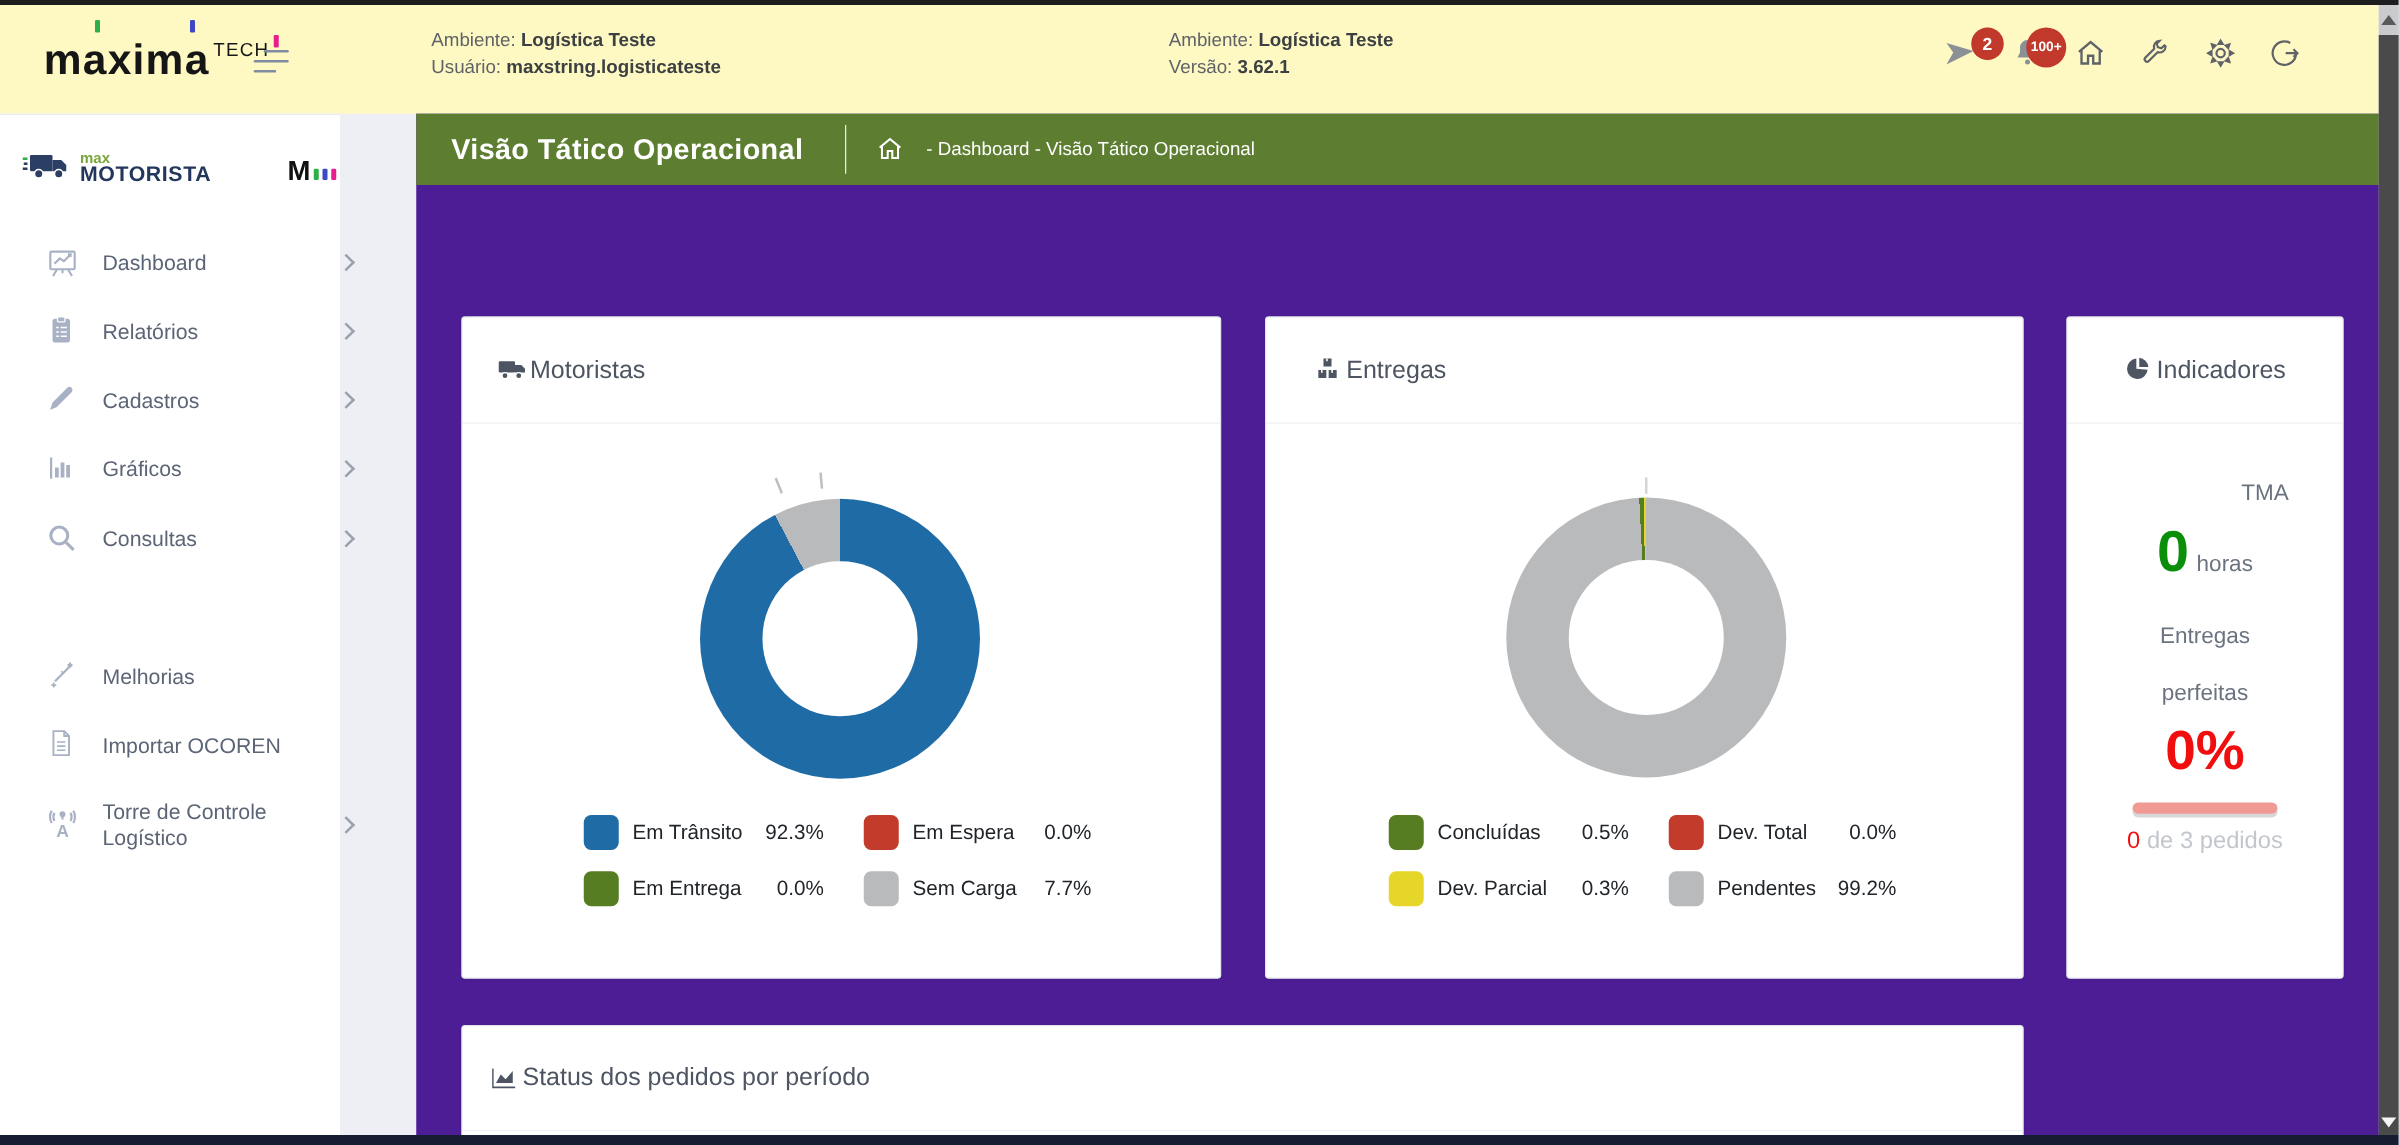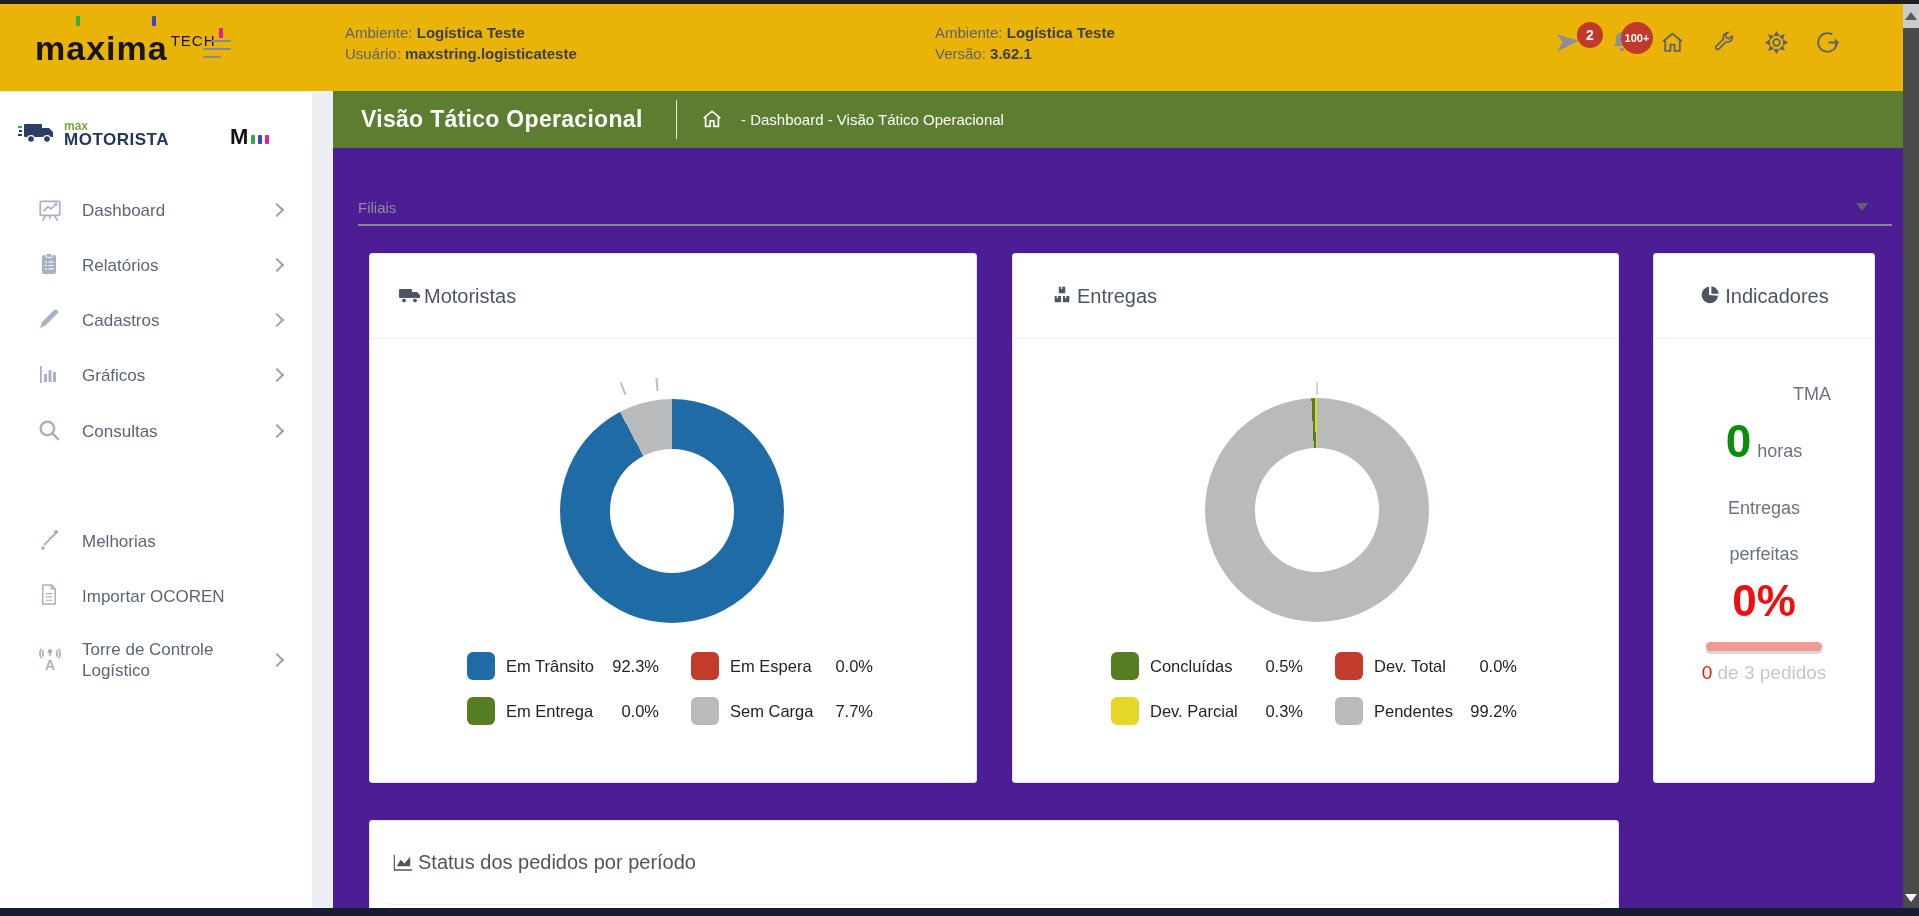--- a/index.html
+++ b/index.html
@@ -11,21 +11,21 @@
   .top-strip{left:0;top:0;width:1919px;height:4px;background:#1d1d1d;}
   .bottom-bar{left:0;top:908px;width:1919px;height:8px;background:#161d33;}
 
   
   .scrollbar{left:1903px;top:4px;width:16px;height:904px;background:#c9cbcd;}
   .sb-up{position:absolute;left:2px;top:8px;width:0;height:0;border-left:6px solid transparent;border-right:6px solid transparent;border-bottom:8px solid #5a5a5a;}
   .sb-thumb{position:absolute;left:0;top:24px;width:16px;height:880px;background:#4a4a4a;}
   .sb-down{position:absolute;left:2px;bottom:6px;width:0;height:0;border-left:6px solid transparent;border-right:6px solid transparent;border-top:8px solid #f5f5f5;}
 
   
-  .topbar{left:0;top:4px;width:1903px;height:87px;background:#eab308;}
+  .topbar{left:0;top:4px;width:1903px;height:87px;background:#fef9c3;}
   .logo{left:35px;top:18px;height:52px;display:flex;align-items:center;}
   .logo-word{font-size:34px;font-weight:bold;color:#161616;letter-spacing:1px;position:relative;}
   .logo-suffix{font-size:15px;font-weight:normal;color:#161616;letter-spacing:1px;margin-left:3px;position:relative;top:-8px;}
   .tick{position:absolute;width:4px;height:10px;border-radius:1px;}
   .tick.green{background:#2fae4a;left:41px;top:-6px;}
   .tick.blue{background:#3b49c4;left:117px;top:-6px;}
   .tick.pink{background:#e91e8c;right:-8px;top:-4px;position:absolute;}
   .hamburger{left:203px;top:36px;width:30px;height:22px;cursor:pointer;}
   .hamburger i{display:block;height:2px;background:#7e8ca0;margin-bottom:6px;border-radius:1px;}
   .hamburger i:nth-child(1){width:20px;margin-left:8px;}
@@ -34,21 +34,21 @@
   .envblock{top:18px;font-size:15px;color:#5f6368;line-height:21px;}
   .envblock b{color:#3c4043;}
   .env-left{left:345px;}
   .env-center{left:935px;}
   .top-icons span.icon-wrap{position:absolute;top:26px;width:26px;height:26px;cursor:pointer;}
   .badge{position:absolute;background:#c0392b;color:#fff;border-radius:50%;font-weight:bold;display:flex;align-items:center;justify-content:center;}
   .badge-2{left:1577px;top:18px;width:26px;height:26px;font-size:14px;}
   .badge-100{left:1621px;top:18px;width:32px;height:32px;font-size:11px;}
 
   
-  .sidebar{left:0;top:91px;width:312px;height:818px;background:#fff;border-top:1px solid #ececf0;}
+  .sidebar{left:0;top:91px;width:272px;height:818px;background:#fff;border-top:1px solid #ececf0;}
   .brand{position:absolute;left:18px;top:28px;display:flex;align-items:center;}
   .brand-text{margin-left:6px;line-height:13px;}
   .brand-max{font-size:12px;color:#7aa53c;font-weight:bold;display:block;}
   .brand-mot{font-size:17px;color:#23365c;font-weight:bold;letter-spacing:.5px;display:block;}
   .mini-logo{position:absolute;left:230px;top:32px;font-size:22px;font-weight:bold;color:#111;display:flex;align-items:flex-start;}
   .mini-bars i{display:inline-block;width:4px;height:9px;margin-left:3px;border-radius:1px;}
   .mini-bars i:nth-child(1){background:#2fae4a;}
   .mini-bars i:nth-child(2){background:#3b49c4;}
   .mini-bars i:nth-child(3){background:#e91e8c;}
   .nav-item{position:absolute;left:0;width:320px;height:44px;display:flex;align-items:center;cursor:pointer;}
@@ -283,25 +283,20 @@
       <span class="page-title">Visão Tático Operacional</span>
       <span class="ph-divider"></span>
       <span class="crumb-home">
         <svg viewBox="0 0 24 24" width="22" height="22" fill="none" stroke="#fff" stroke-width="1.8">
             <path d="M3 11 L12 3.5 L21 11 M5 10 V20 H10 V14 H14 V20 H19 V10"></path>
           </svg>
       </span>
       <span class="crumb-text">- Dashboard - Visão Tático Operacional</span>
     </div>
 
-    <div class="abs filiais">
-      <span class="filiais-label">Filiais</span>
-      <span class="filiais-line"></span>
-      <span class="filiais-arrow"></span>
-    </div>
 
     <div class="card" style="left:36px;top:162px;width:606px;height:528px;">
       <div class="card-header">
         <span class="card-title">
           <span class="hicon">
               <svg viewBox="0 0 24 24" width="24" height="24" fill="#4d5562">
                 <rect x="1" y="5" width="13" height="9" rx="1"></rect>
                 <path d="M14 8 h5 l3 3 v3 h-8 z"></path>
                 <circle cx="6" cy="16.5" r="2.4" stroke="#fff" stroke-width="1"></circle>
                 <circle cx="17" cy="16.5" r="2.4" stroke="#fff" stroke-width="1"></circle>
@@ -398,21 +393,21 @@
       <div class="ind-line" style="top:244px;">Entregas</div>
       <div class="ind-line" style="top:290px;">perfeitas</div>
       <div class="ind-pct">0%</div>
       <div class="ind-bar"></div>
       <div class="ind-foot">
         <b>0</b><span> de 3 pedidos</span>
       </div>
     </div>
 
     <div class="card" style="left:36px;top:729px;width:1248px;height:170px;">
-      <div class="card-header" style="height:83px;border-radius:24px;">
+      <div class="card-header" style="height:83px;">
         <span class="card-title" style="margin-left:22px;">
           <span class="hicon">
               <svg viewBox="0 0 24 24" width="23" height="23" fill="#4d5562">
                 <path d="M3 4 v15 h18 v1.5 H1.8 V4 z"></path>
                 <path d="M5 16 L9 9 L13 13 L19 6 L19 16 z"></path>
               </svg>
             </span>
           <span>Status dos pedidos por período</span>
         </span>
       </div>

